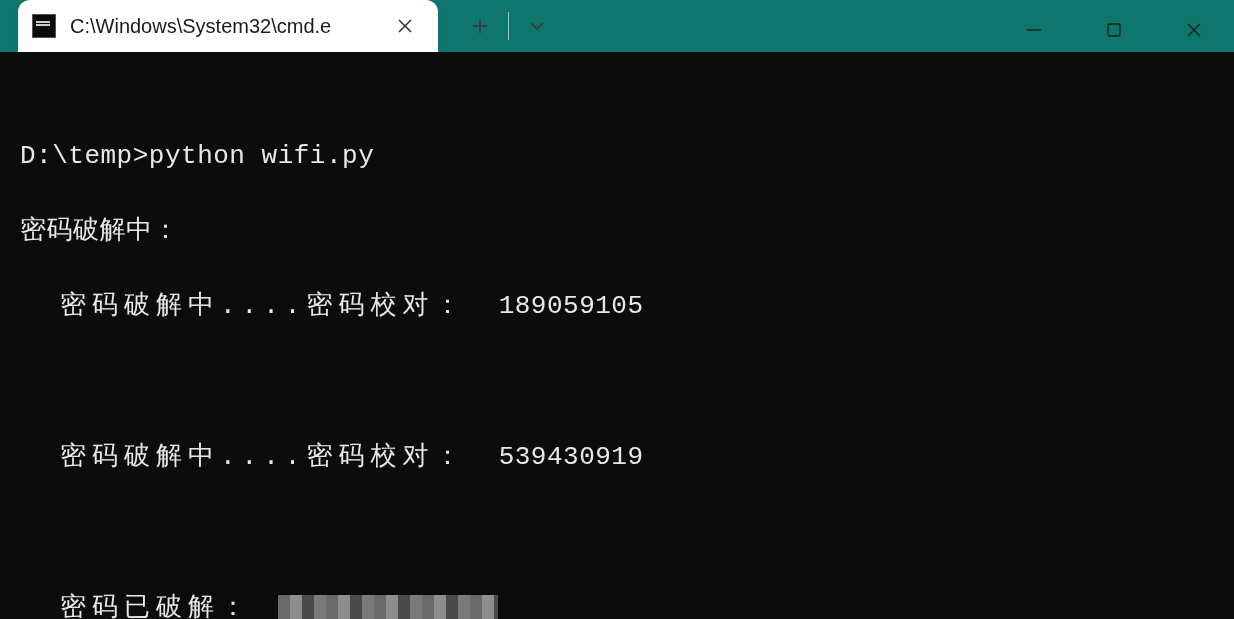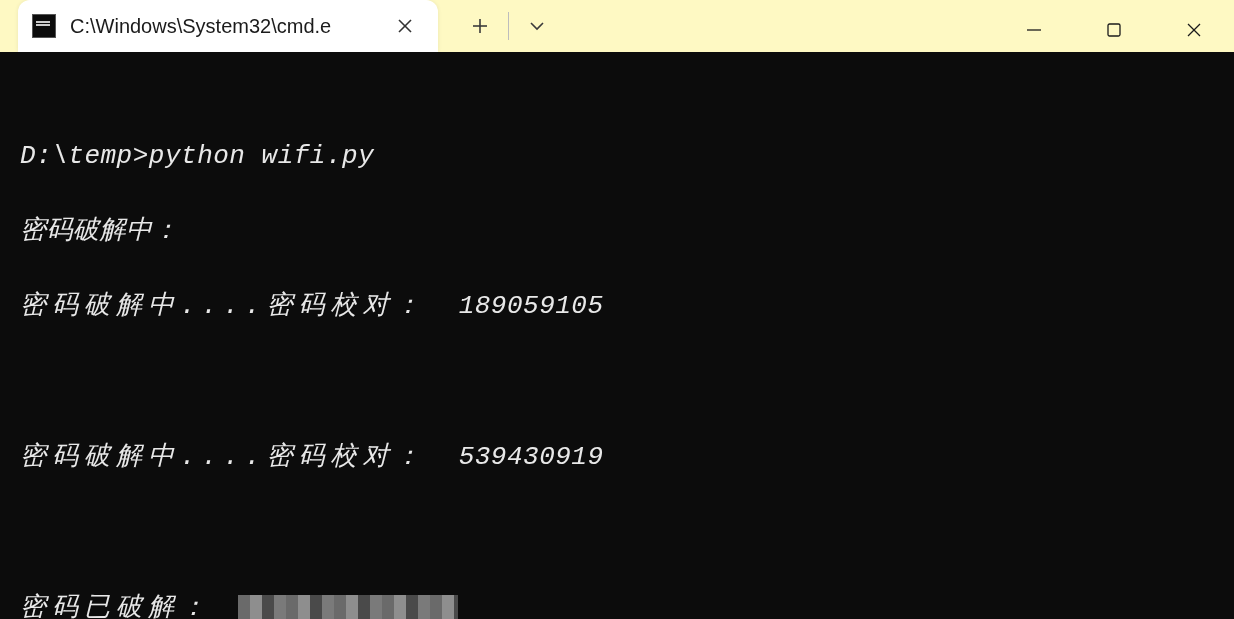--- a/index.html
+++ b/index.html
@@ -12,21 +12,21 @@
   }
   .window {
     width: 100%;
     height: 100%;
     display: flex;
     flex-direction: column;
     background: #dedfdf;
   }
   .titlebar {
     height: 68px;
-    background: #fef9c3;
+    background: #0f766e;
     display: flex;
     align-items: flex-end;
     padding-left: 18px;
     position: relative;
   }
   .tab {
     height: 52px;
     background: #ffffff;
     border-radius: 12px 12px 0 0;
     display: flex;
@@ -112,22 +112,22 @@
     background:#0c0c0c;
     color:#e8e8e8;
     font-family: Consolas, "Courier New", monospace;
     font-size: 26px;
     line-height: 1.45;
     padding: 48px 20px 20px 20px;
     white-space: pre;
     position:relative;
     letter-spacing: 0.5px;
   }
-  .term-line { white-space: pre; font-style: italic; }
-  .spaced { letter-spacing: 6px; }
+  .term-line { white-space: pre; }
+  .spaced { letter-spacing: 6px; margin-left: 40px; }
   .censor {
     display:inline-block;
     width: 220px;
     height: 26px;
     vertical-align: middle;
     background:
       repeating-linear-gradient(90deg,
         #6a6a6a 0 12px, #8e8e8e 12px 24px, #4a4a4a 24px 36px, #7a7a7a 36px 48px);
     image-rendering: pixelated;
     margin-left: 4px;

